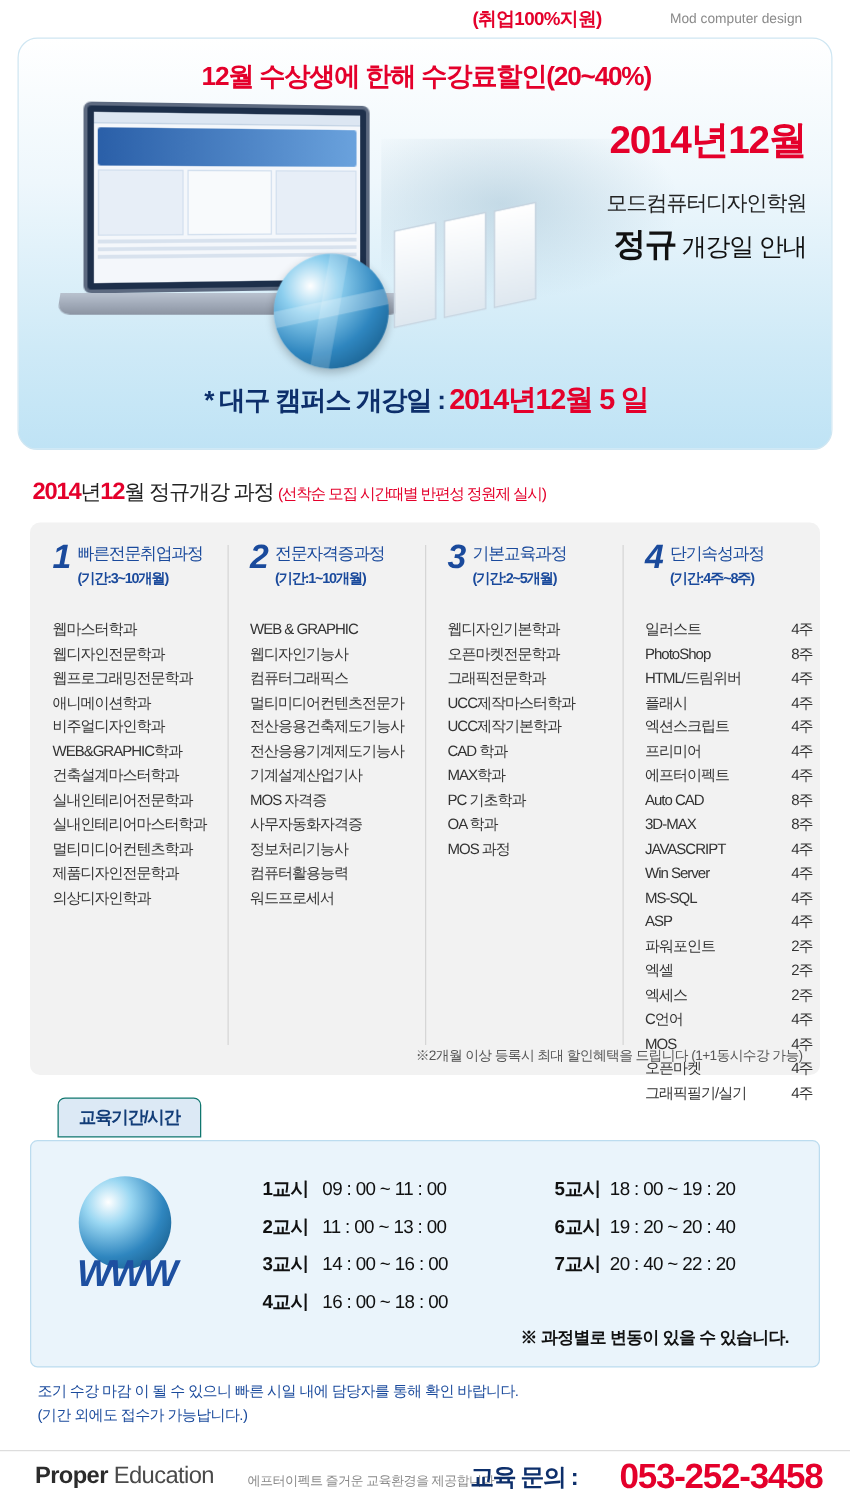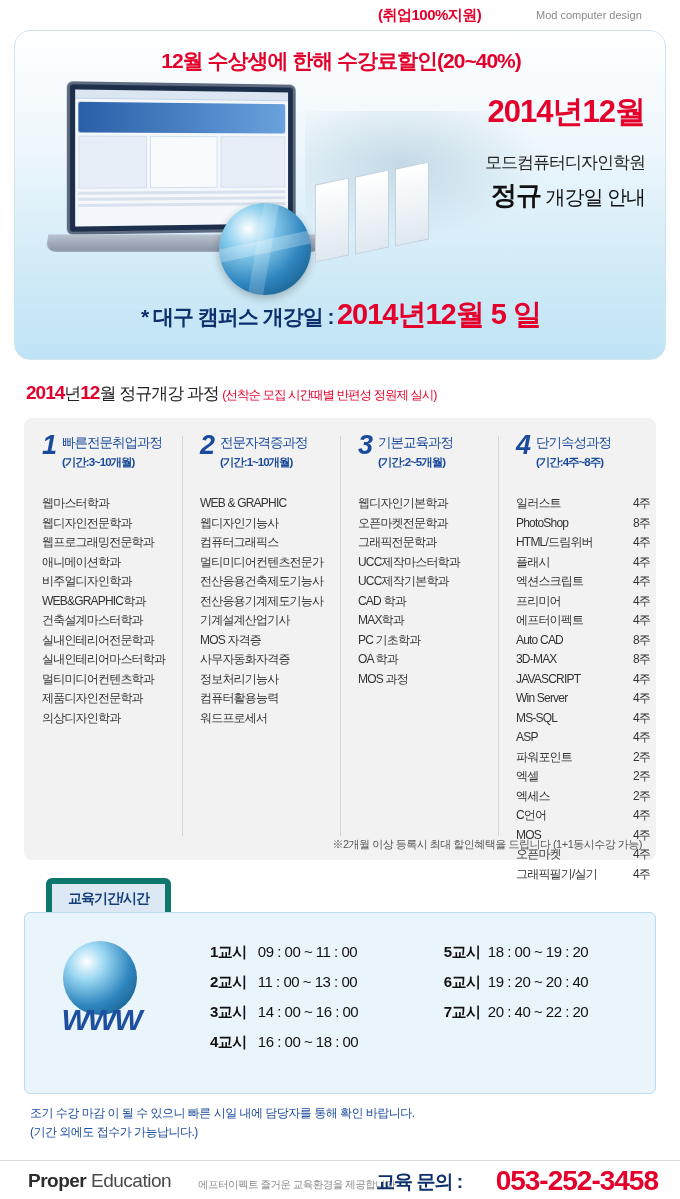--- a/index.html
+++ b/index.html
@@ -114,21 +114,21 @@
   .hdr-regular b { font-size: 26px; }
   .hdr-support {
     margin-top: 16px; font-size: 14.5px; font-weight: bold; color: #1a4a9c; letter-spacing: -1px;
   }
 
   .hdr-openday {
     position: absolute; left: 0; bottom: 24px; width: 652px; text-align: center;
     letter-spacing: -1px;
   }
   .hdr-openday .lbl { font-size: 21px; font-weight: bold; color: #0d2f6b; }
-  .hdr-openday .val { font-size: 29px; font-weight: bold; color: #e4002b; }
+  .hdr-openday .val { font-size: 23px; font-weight: bold; color: #e4002b; }
 
   
   .sec-title { position: absolute; left: 26px; top: 382px; letter-spacing: -1px; }
   .sec-title .red { color: #e4002b; font-weight: bold; font-size: 19px; }
   .sec-title .blk { color: #222; font-size: 17px; }
   .sec-title .note { color: #e4002b; font-size: 12.5px; }
 
   
   .course-panel {
     position: absolute; left: 24px; top: 418px; width: 632px; height: 442px;
@@ -162,21 +162,21 @@
   .col li .wk { float: right; margin-right: 6px; }
   .col4 li { padding-right: 0; }
   .panel-note {
     position: absolute; right: 14px; bottom: 8px;
     font-size: 11px; color: #555; letter-spacing: -0.5px;
   }
 
   
   .time-tab {
     position: absolute; left: 46px; top: 878px;
-    background: #dce9f5; border: 6px solid #0f766e;
+    background: #dce9f5; border: 1px solid #0f766e;
     border-radius: 6px 6px 0 0;
     padding: 6px 16px;
     font-size: 14px; font-weight: bold; color: #123d78; letter-spacing: -1px;
   }
   .time-panel {
     position: absolute; left: 24px; top: 912px; width: 632px; height: 182px;
     background: #eaf4fb; border: 1px solid #bcdcef; border-radius: 6px;
   }
   .time-globe {
     position: absolute; left: 38px; top: 28px; width: 74px; height: 74px;
@@ -407,20 +407,21 @@
     </div>
     <div class="time-row">
       <span class="p1"><span class="lbl">3교시</span>&nbsp;&nbsp; <span>14 : 00 ~ 16 : 00</span></span>
       <span class="lbl">7교시</span>&nbsp; <span>20 : 40 ~ 22 : 20</span>
     </div>
     <div class="time-row">
       <span class="p1"><span class="lbl">4교시</span>&nbsp;&nbsp; <span>16 : 00 ~ 18 : 00</span></span>
     </div>
   </div>
 
+  <div class="time-caveat">※ 과정별로 변동이 있을 수 있습니다.</div>
 </div>
 
 <div class="foot-note">
   <div>조기 수강 마감 이 될 수 있으니 빠른 시일 내에 담당자를 통해 확인 바랍니다.</div>
   <div>(기간 외에도 접수가 가능납니다.)</div>
 </div>
 
 <div class="foot-bar">
   <div class="brand">
     <b>Proper</b><span> Education</span>

